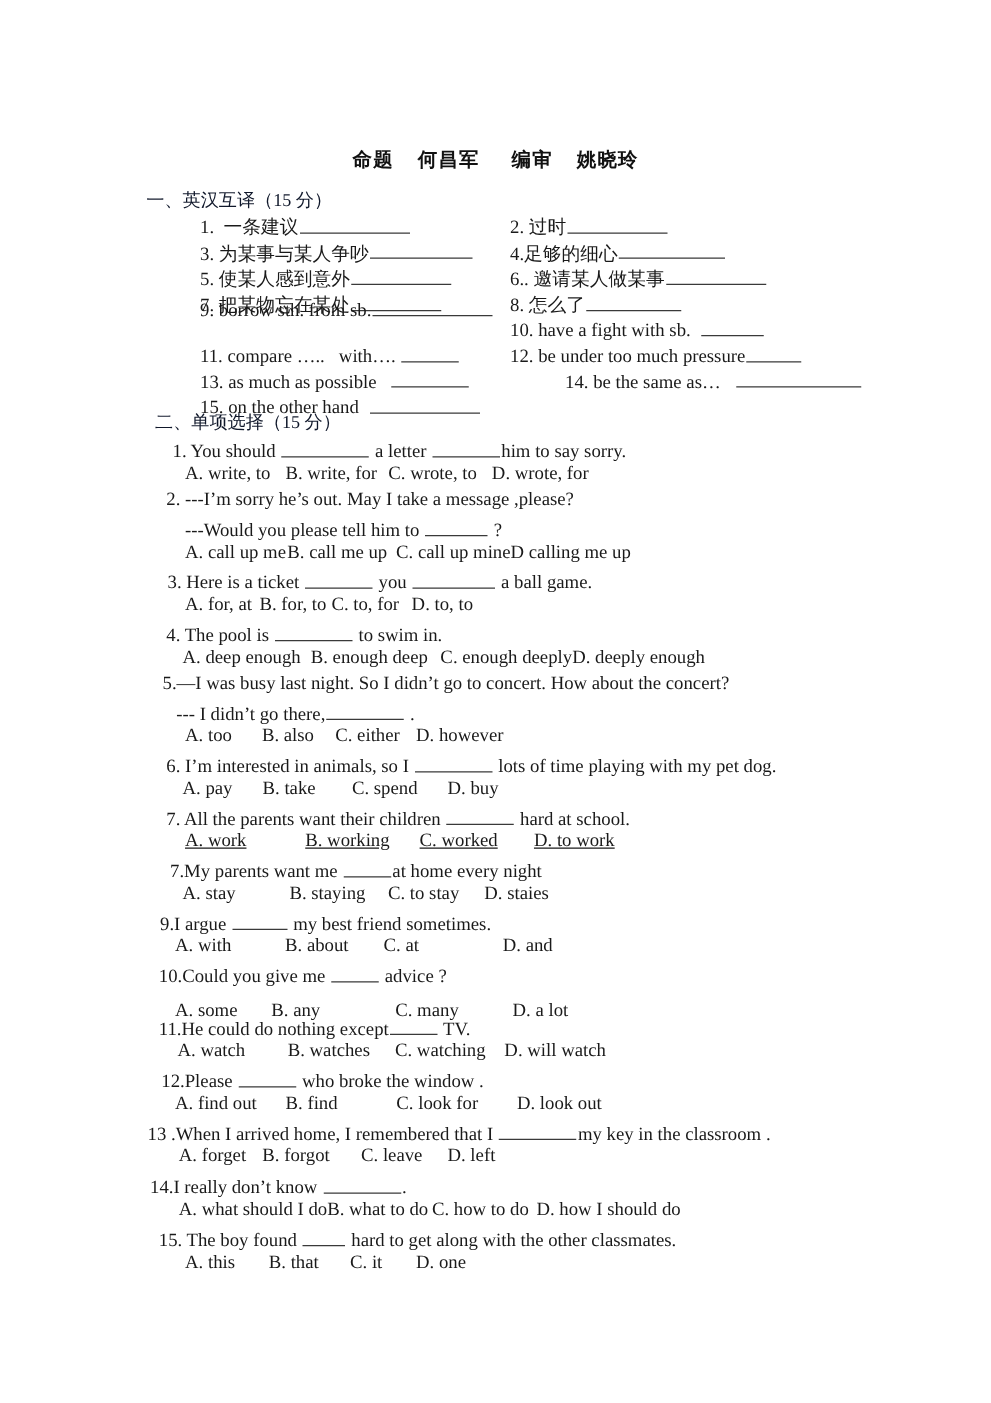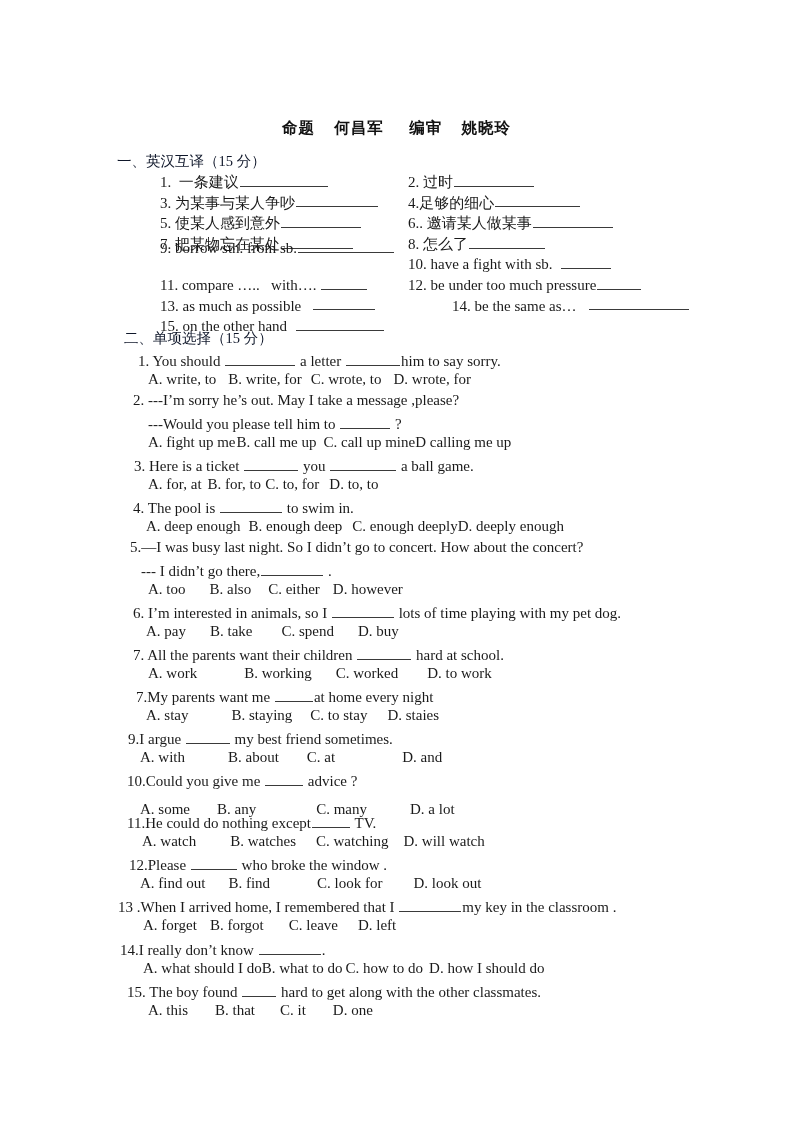--- a/index.html
+++ b/index.html
@@ -109,32 +109,32 @@
       <div class="row cn" style="top: 316.2px; left: 160px;"><span>15.</span><span> on the other hand  </span><span class="blank" style="width: 88px;"></span></div>
     </div>
 
   <div class="section-head" style="top:331px; left:124px;">二、单项选择（15 分）</div>
 
   <div id="s2-container">
       <div class="row" style="top: 351px; left: 138px;"><span>1. You should </span><span class="blank" style="width: 70px;"></span><span> a letter </span><span class="blank" style="width: 54px;"></span><span>him to say sorry.</span></div>
       <div class="row" style="top: 372px; left: 148px;"><span>A. write, to</span><span style="display: inline-block; width: 12px;"></span><span>B. write, for</span><span style="display: inline-block; width: 9px;"></span><span>C. wrote, to</span><span style="display: inline-block; width: 12px;"></span><span>D. wrote, for</span></div>
       <div class="row" style="top: 393px; left: 133px;"><span>2. ---I’m sorry he’s out. May I take a message ,please?</span></div>
       <div class="row" style="top: 414px; left: 148px;"><span>---Would you please tell him to </span><span class="blank" style="width: 50px;"></span><span> ?</span></div>
-      <div class="row" style="top: 435px; left: 148px;"><span>A. fight up me</span><span style="display: inline-block; width: 1px;"></span><span>B. call me up</span><span style="display: inline-block; width: 7px;"></span><span>C. call up mine</span><span style="display: inline-block;"></span><span>D calling me up</span></div>
+      <div class="row" style="top: 435px; left: 148px;"><span>A. call up me</span><span style="display: inline-block; width: 1px;"></span><span>B. call me up</span><span style="display: inline-block; width: 7px;"></span><span>C. call up mine</span><span style="display: inline-block;"></span><span>D calling me up</span></div>
       <div class="row" style="top: 456px; left: 134px;"><span>3. Here is a ticket </span><span class="blank" style="width: 54px;"></span><span> you </span><span class="blank" style="width: 66px;"></span><span> a ball game.</span></div>
       <div class="row" style="top: 477px; left: 148px;"><span>A. for, at</span><span style="display: inline-block; width: 6px;"></span><span>B. for, to</span><span style="display: inline-block; width: 4px;"></span><span>C. to, for</span><span style="display: inline-block; width: 10px;"></span><span>D. to, to</span></div>
       <div class="row" style="top: 498px; left: 133px;"><span>4. The pool is </span><span class="blank" style="width: 62px;"></span><span> to swim in.</span></div>
       <div class="row" style="top: 519px; left: 146px;"><span>A. deep enough</span><span style="display: inline-block; width: 8px;"></span><span>B. enough deep</span><span style="display: inline-block; width: 10px;"></span><span>C. enough deeply</span><span style="display: inline-block;"></span><span>D. deeply enough</span></div>
       <div class="row" style="top: 540px; left: 130px;"><span>5.—I was busy last night. So I didn’t go to concert. How about the concert?</span></div>
       <div class="row" style="top: 561px; left: 141px;"><span>--- I didn’t go there,</span><span class="blank" style="width: 62px;"></span><span> .</span></div>
       <div class="row" style="top: 582px; left: 148px;"><span>A. too</span><span style="display: inline-block; width: 24px;"></span><span>B. also</span><span style="display: inline-block; width: 17px;"></span><span>C. either</span><span style="display: inline-block; width: 13px;"></span><span>D. however</span></div>
       <div class="row" style="top: 603px; left: 133px;"><span>6. I’m interested in animals, so I </span><span class="blank" style="width: 62px;"></span><span> lots of time playing with my pet dog.</span></div>
       <div class="row" style="top: 624px; left: 146px;"><span>A. pay</span><span style="display: inline-block; width: 24px;"></span><span>B. take</span><span style="display: inline-block; width: 29px;"></span><span>C. spend</span><span style="display: inline-block; width: 24px;"></span><span>D. buy</span></div>
       <div class="row" style="top: 645px; left: 133px;"><span>7. All the parents want their children </span><span class="blank" style="width: 54px;"></span><span> hard at school.</span></div>
-      <div class="row" style="top: 666px; left: 148px;"><span>A. work</span><span style="display: inline-block; width: 47px;"></span><span>B. working</span><span style="display: inline-block; width: 24px;"></span><span>C. worked</span><span style="display: inline-block; width: 29px;"></span><span>D. to work</span></div>
+      <div class="row" style="top: 666px; left: 148px; text-decoration: underline;"><span>A. work</span><span style="display: inline-block; width: 47px;"></span><span>B. working</span><span style="display: inline-block; width: 24px;"></span><span>C. worked</span><span style="display: inline-block; width: 29px;"></span><span>D. to work</span></div>
       <div class="row" style="top: 687px; left: 136px;"><span>7.My parents want me </span><span class="blank" style="width: 38px;"></span><span>at home every night</span></div>
       <div class="row" style="top: 708px; left: 146px;"><span>A. stay</span><span style="display: inline-block; width: 43px;"></span><span>B. staying</span><span style="display: inline-block; width: 18px;"></span><span>C. to stay</span><span style="display: inline-block; width: 20px;"></span><span>D. staies</span></div>
       <div class="row" style="top: 729px; left: 128px;"><span>9.I argue </span><span class="blank" style="width: 44px;"></span><span> my best friend sometimes.</span></div>
       <div class="row" style="top: 750px; left: 140px;"><span>A. with</span><span style="display: inline-block; width: 43px;"></span><span>B. about</span><span style="display: inline-block; width: 28px;"></span><span>C. at</span><span style="display: inline-block; width: 67px;"></span><span>D. and</span></div>
       <div class="row" style="top: 771px; left: 127px;"><span>10.Could you give me </span><span class="blank" style="width: 38px;"></span><span> advice ?</span></div>
       <div class="row" style="top: 792px; left: 140px; margin-top: 10px;"><span>A. some</span><span style="display: inline-block; width: 27px;"></span><span>B. any</span><span style="display: inline-block; width: 60px;"></span><span>C. many</span><span style="display: inline-block; width: 43px;"></span><span>D. a lot</span></div>
       <div class="row" style="top: 813px; left: 127px;"><span>11.He could do nothing except</span><span class="blank" style="width: 38px;"></span><span> TV.</span></div>
       <div class="row" style="top: 834px; left: 142px;"><span>A. watch</span><span style="display: inline-block; width: 34px;"></span><span>B. watches</span><span style="display: inline-block; width: 20px;"></span><span>C. watching</span><span style="display: inline-block; width: 15px;"></span><span>D. will watch</span></div>
       <div class="row" style="top: 855px; left: 129px;"><span>12.Please </span><span class="blank" style="width: 46px;"></span><span> who broke the window .</span></div>
       <div class="row" style="top: 876px; left: 140px;"><span>A. find out</span><span style="display: inline-block; width: 23px;"></span><span>B. find</span><span style="display: inline-block; width: 47px;"></span><span>C. look for</span><span style="display: inline-block; width: 31px;"></span><span>D. look out</span></div>

